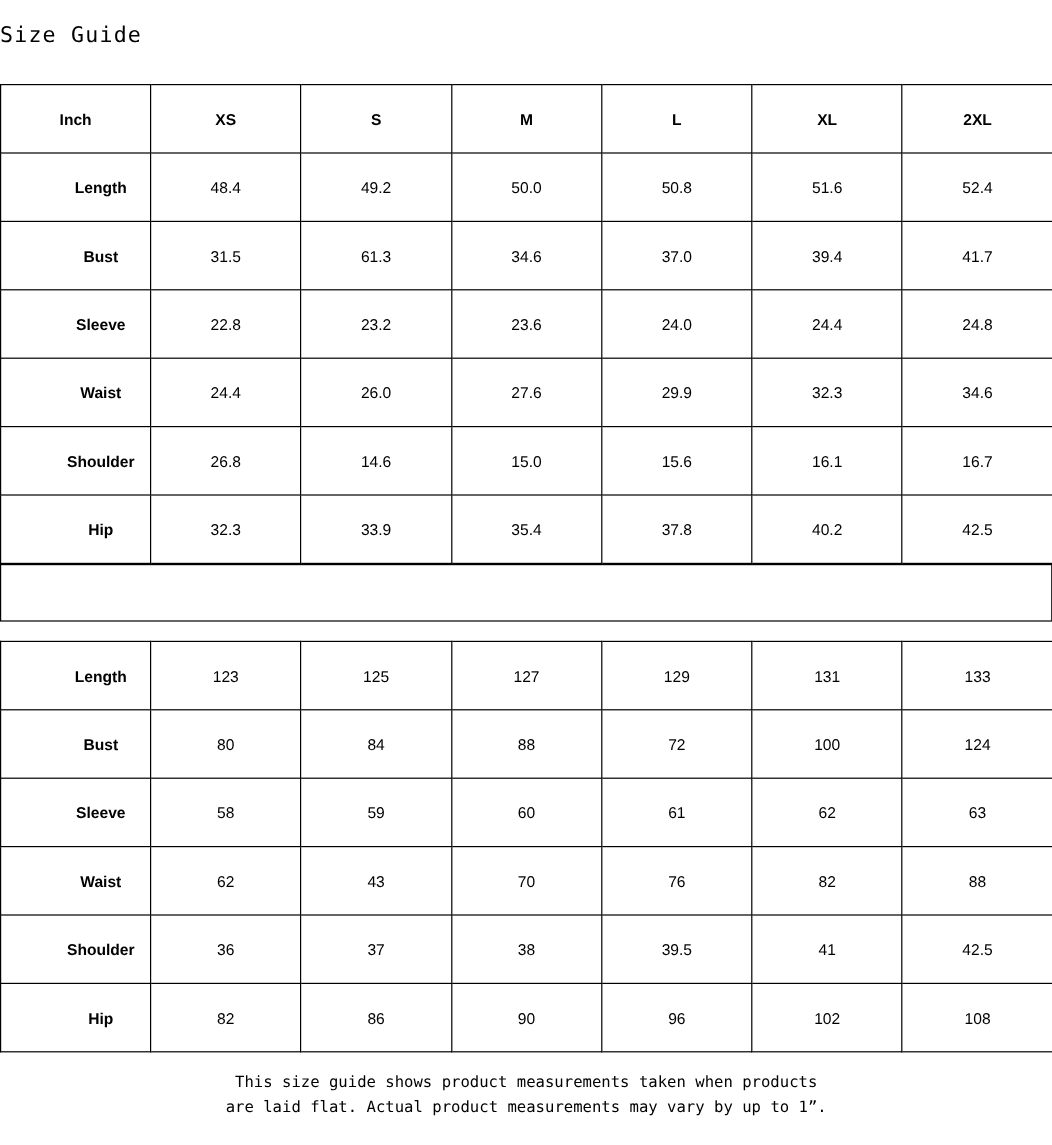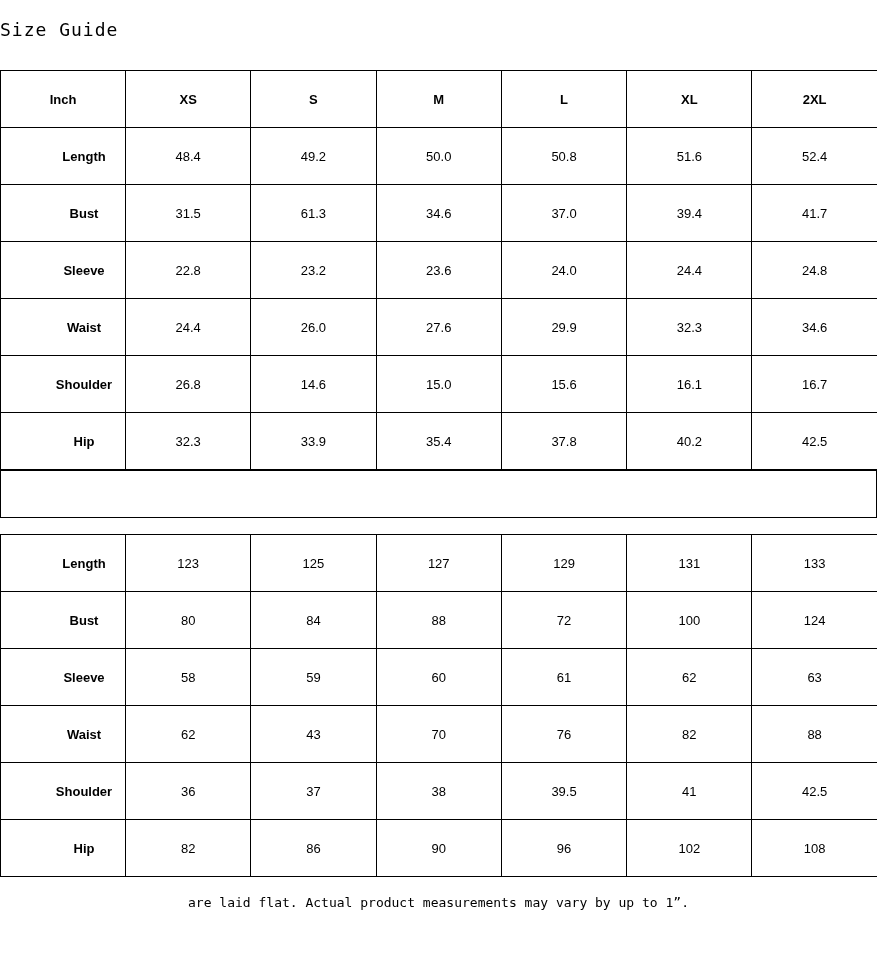--- a/index.html
+++ b/index.html
@@ -222,16 +222,17 @@
         <td>86</td>
         <td>90</td>
         <td>96</td>
         <td>102</td>
         <td>108</td>
       </tr>
     </tbody>
   </table>
 
   <div class="footer-note">
+    <div>This size guide shows product measurements taken when products</div>
     <div>are laid flat. Actual product measurements may vary by up to 1”.</div>
   </div>
 
 </div>
 
 </body></html>

